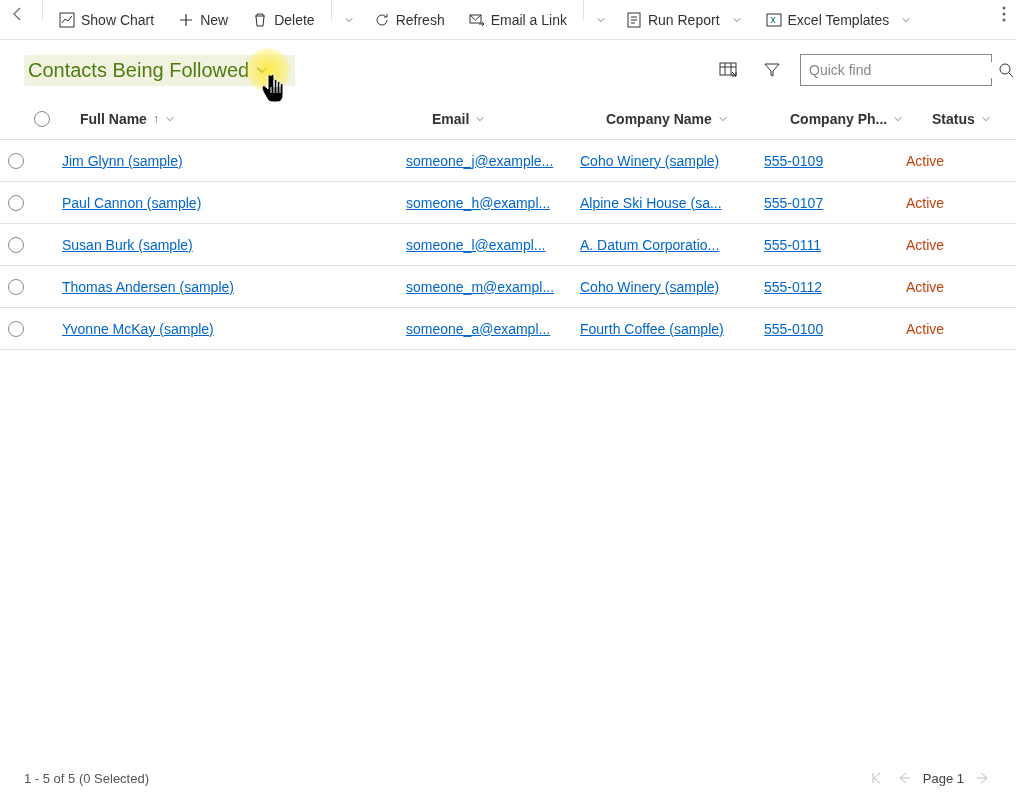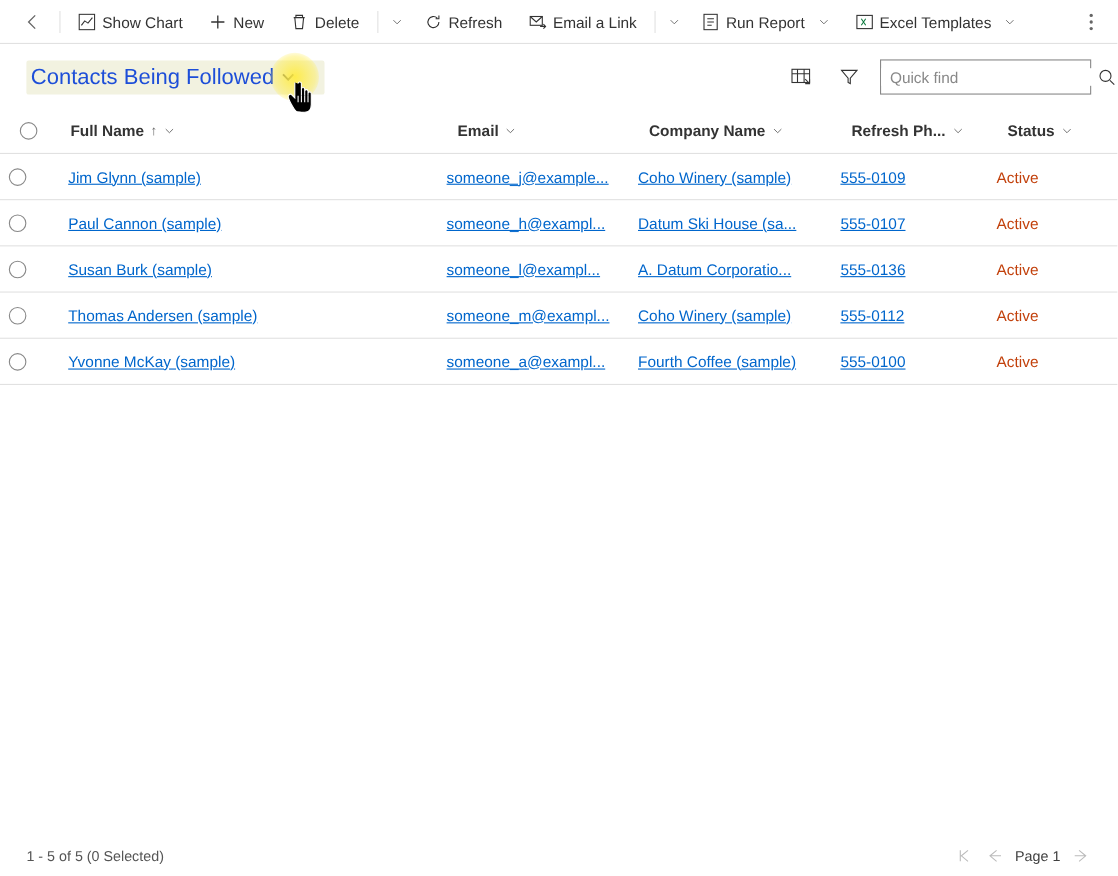--- a/index.html
+++ b/index.html
@@ -1,40 +1,40 @@
 <!DOCTYPE html>
 <html><head>
 <meta charset="utf-8">
 <style>
 * { box-sizing: border-box; margin: 0; padding: 0; }
 body { font-family: "Segoe UI", Tahoma, sans-serif; font-size: 14px; color: #333; background: #fff; width: 1016px; height: 796px; overflow: hidden; position: relative; }
 
 
-.cmdbar { height: 40px; border-bottom: 1px solid #e1e1e1; display: flex; align-items: center; padding: 0 12px; gap: 4px; }
+.cmdbar { height: 40px; border-bottom: 1px solid #e1e1e1; display: flex; padding: 0 0; gap: 4px; }
 .cmd-btn { display: flex; align-items: center; gap: 6px; padding: 6px 10px; cursor: pointer; font-size: 14px; color: #333; }
 .cmd-icon { width: 16px; height: 16px; display: flex; align-items: center; justify-content: center; }
 .cmd-sep { width: 1px; height: 20px; background: #e1e1e1; margin: 0 2px; }
 .chev { width: 10px; height: 10px; }
 .back-btn { padding: 6px 10px; cursor: pointer; color: #666; }
 .more-btn { margin-left: auto; padding: 6px 10px; cursor: pointer; }
 
 
 .view-header { display: flex; align-items: center; padding: 14px 24px 12px 28px; gap: 12px; }
 .view-title-wrap { display: flex; align-items: center; gap: 6px; cursor: pointer; position: relative; }
-.view-title { font-size: 20px; font-weight: 400; color: #1d4ed8; }
+.view-title { font-size: 20px; font-weight: 400; color: #4d7c0f; }
 .highlight-bg { position: absolute; left: -4px; right: -26px; top: -4px; bottom: -4px; background: #f2f2e0; border-radius: 2px; z-index: -1; }
 .view-header-spacer { flex: 1; }
 .hdr-icon-btn { width: 32px; height: 32px; display: flex; align-items: center; justify-content: center; cursor: pointer; }
 .search-box { position: relative; width: 192px; height: 32px; border: 1px solid #888; display: flex; align-items: center; }
 .search-input { flex: 1; border: none; outline: none; padding: 0 8px; font-size: 14px; color: #333; font-family: inherit; }
 .search-input::placeholder { color: #888; font-style: normal; }
 .search-icon-right { width: 32px; display: flex; align-items: center; justify-content: center; cursor: pointer; }
 
 
-.grid-head { display: flex; align-items: center; height: 42px; border-bottom: 1px solid #e1e1e1; padding: 0 8px 0 18px; }
+.grid-head { display: flex; align-items: center; height: 42px; border-bottom: 1px solid #e1e1e1; padding: 0 8px 0 34px; }
 .col-check { width: 46px; display: flex; align-items: center; }
 .radio-circle { width: 16px; height: 16px; border: 1.5px solid #888; border-radius: 50%; }
 .col-head { display: flex; align-items: center; gap: 6px; font-weight: 600; color: #333; cursor: pointer; }
 .col-fullname { width: 352px; }
 .col-email { width: 174px; }
 .col-company { width: 184px; }
 .col-phone { width: 142px; }
 .col-status { width: 76px; }
 .sort-arrow { font-size: 12px; color: #666; }
 
@@ -199,21 +199,21 @@
         <path d="M2 4 L6 8 L10 4" stroke="#666" fill="none"></path>
       </svg>
   </div>
   <div class="col-head col-company">
     <span>Company Name</span>
     <svg class="chev" viewBox="0 0 12 12">
         <path d="M2 4 L6 8 L10 4" stroke="#666" fill="none"></path>
       </svg>
   </div>
   <div class="col-head col-phone">
-    <span>Refresh Ph...</span>
+    <span>Company Ph...</span>
     <svg class="chev" viewBox="0 0 12 12">
         <path d="M2 4 L6 8 L10 4" stroke="#666" fill="none"></path>
       </svg>
   </div>
   <div class="col-head col-status">
     <span>Status</span>
     <svg class="chev" viewBox="0 0 12 12">
         <path d="M2 4 L6 8 L10 4" stroke="#666" fill="none"></path>
       </svg>
   </div>
@@ -229,32 +229,32 @@
       <div class="col-company"><a class="cell-link">Coho Winery (sample)</a></div>
       <div class="col-phone"><a class="cell-link">555-0109</a></div>
       <div class="col-status"><span class="cell-text">Active</span></div>
     </div>
     <div class="grid-row">
       <div class="col-check">
         <div class="radio-circle"></div>
       </div>
       <div class="col-fullname"><a class="cell-link">Paul Cannon (sample)</a></div>
       <div class="col-email"><a class="cell-link">someone_h@exampl...</a></div>
-      <div class="col-company"><a class="cell-link">Datum Ski House (sa...</a></div>
+      <div class="col-company"><a class="cell-link">Alpine Ski House (sa...</a></div>
       <div class="col-phone"><a class="cell-link">555-0107</a></div>
       <div class="col-status"><span class="cell-text">Active</span></div>
     </div>
     <div class="grid-row">
       <div class="col-check">
         <div class="radio-circle"></div>
       </div>
       <div class="col-fullname"><a class="cell-link">Susan Burk (sample)</a></div>
       <div class="col-email"><a class="cell-link">someone_l@exampl...</a></div>
       <div class="col-company"><a class="cell-link">A. Datum Corporatio...</a></div>
-      <div class="col-phone"><a class="cell-link">555-0136</a></div>
+      <div class="col-phone"><a class="cell-link">555-0111</a></div>
       <div class="col-status"><span class="cell-text">Active</span></div>
     </div>
     <div class="grid-row">
       <div class="col-check">
         <div class="radio-circle"></div>
       </div>
       <div class="col-fullname"><a class="cell-link">Thomas Andersen (sample)</a></div>
       <div class="col-email"><a class="cell-link">someone_m@exampl...</a></div>
       <div class="col-company"><a class="cell-link">Coho Winery (sample)</a></div>
       <div class="col-phone"><a class="cell-link">555-0112</a></div>

